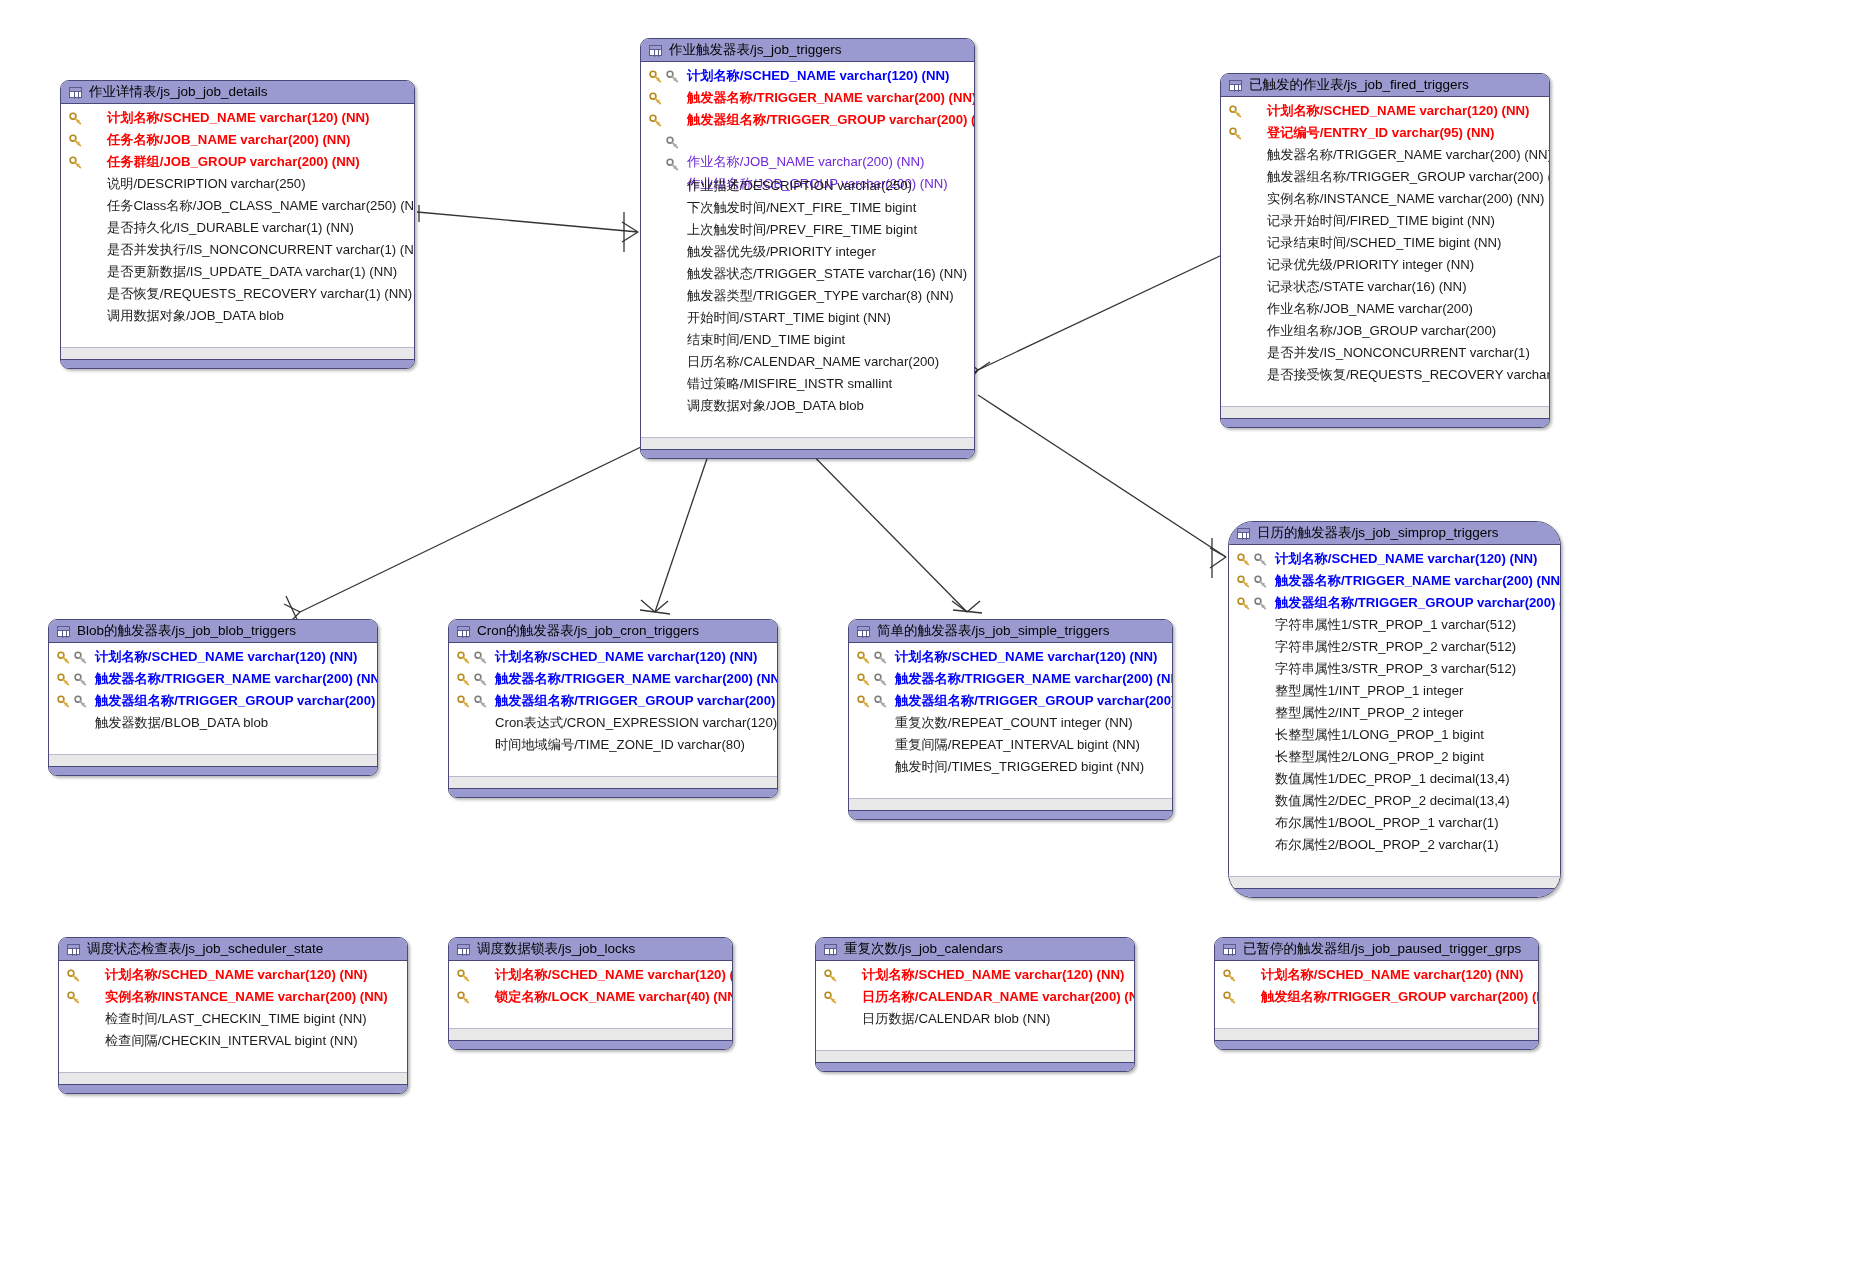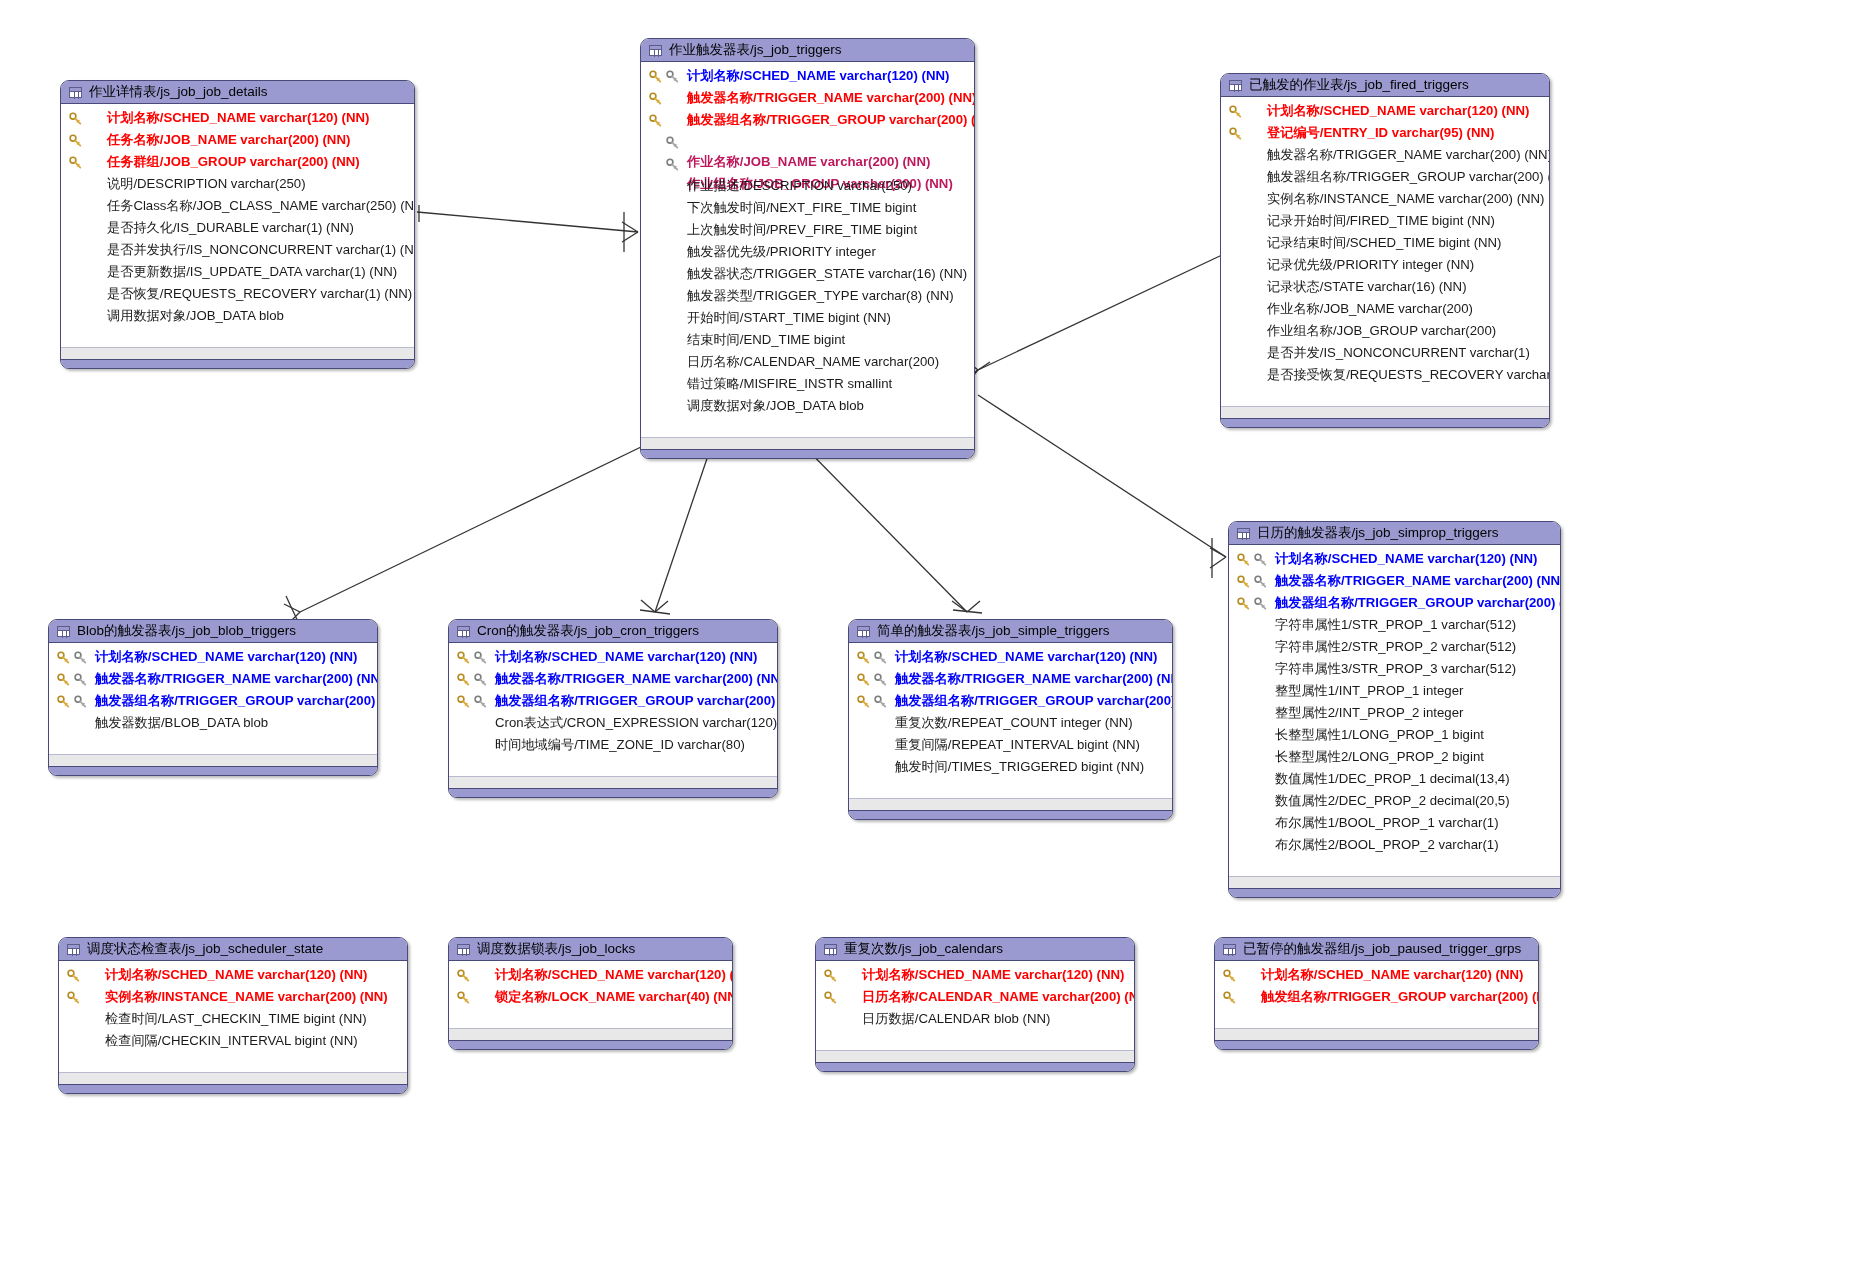--- a/index.html
+++ b/index.html
@@ -87,21 +87,21 @@
     flex: 0 0 17px;
     display: flex;
     align-items: center;
     justify-content: center;
   }
   .keyslot.indent { width: 17px; }
   .key-svg { display: block; }
   .fname { padding-left: 6px; }
   .f-pk   { color: #ff0000; font-weight: bold; }
   .f-pkfk { color: #0000ff; font-weight: bold; }
-  .f-fk   { color: #be185d; font-weight: bold; margin-top: 40px; }
+  .f-fk   { color: #6d28d9; font-weight: normal; margin-top: 40px; }
   .f-plain{ color: #1a1a1a; font-weight: normal; }
   .entity-footer {
     height: 12px;
     background: #e8e8e8;
     border-top: 1px solid #b9b9cf;
   }
   .entity-foot2 {
     height: 9px;
     background: #9a9ad0;
     border-top: 1px solid #4a4a7a;
@@ -444,21 +444,21 @@
         </div>
         <div class="field">
           <span class="keyslot"></span>
           <span class="keyslot indent"></span>
           <span class="fname f-plain">是否接受恢复/REQUESTS_RECOVERY varchar(1)</span>
         </div>
       </div>
       <div class="entity-footer"></div>
       <div class="entity-foot2"></div>
     </div>
-    <div class="entity" style="left: 1228px; top: 521px; width: 333px;">
+    <div class="entity" style="left: 1228px; top: 521px; width: 333px; border-radius: 25px;">
       <div class="entity-header">
         <span class="tbl-icon"></span>
         <span>日历的触发器表/js_job_simprop_triggers</span>
       </div>
       <div class="entity-body">
         <div class="field">
           <span class="keyslot">
             <svg class="key-svg" width="13" height="13" viewBox="0 0 13 13" aria-hidden="true">
               <circle cx="4" cy="4.2" r="2.9" fill="none" stroke="#b58a1e" stroke-width="1.6"></circle>
               <path d="M5.9 6.2 L11.3 11.6" stroke="#d8a93a" stroke-width="1.8" stroke-linecap="round"></path>
@@ -544,21 +544,21 @@
           <span class="fname f-plain">长整型属性2/LONG_PROP_2 bigint</span>
         </div>
         <div class="field">
           <span class="keyslot"></span>
           <span class="keyslot indent"></span>
           <span class="fname f-plain">数值属性1/DEC_PROP_1 decimal(13,4)</span>
         </div>
         <div class="field">
           <span class="keyslot"></span>
           <span class="keyslot indent"></span>
-          <span class="fname f-plain">数值属性2/DEC_PROP_2 decimal(20,5)</span>
+          <span class="fname f-plain">数值属性2/DEC_PROP_2 decimal(13,4)</span>
         </div>
         <div class="field">
           <span class="keyslot"></span>
           <span class="keyslot indent"></span>
           <span class="fname f-plain">布尔属性1/BOOL_PROP_1 varchar(1)</span>
         </div>
         <div class="field">
           <span class="keyslot"></span>
           <span class="keyslot indent"></span>
           <span class="fname f-plain">布尔属性2/BOOL_PROP_2 varchar(1)</span>

